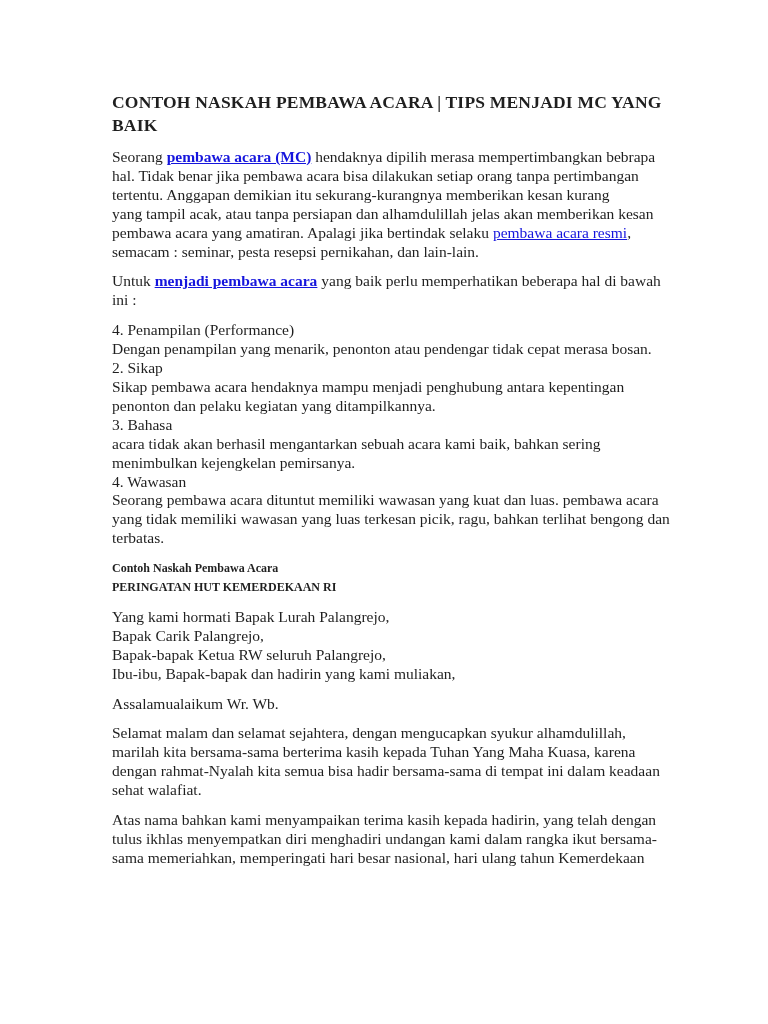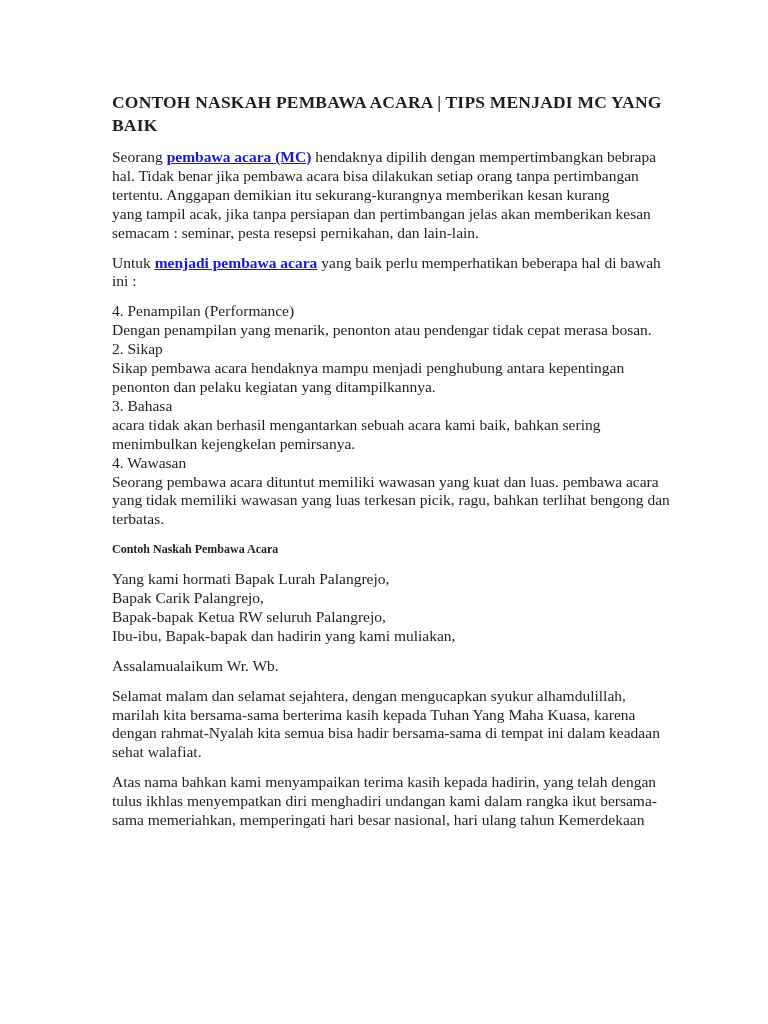--- a/index.html
+++ b/index.html
@@ -47,24 +47,25 @@
 </head>
 <body>
 
 <div class="page">
   <article class="doc">
       <div class="block title">
         <div class="line"><span>CONTOH NASKAH PEMBAWA ACARA | TIPS MENJADI MC YANG</span></div>
         <div class="line"><span>BAIK</span></div>
       </div>
       <div class="block body">
-        <div class="line"><span>Seorang </span><a href="#" class="link bold">pembawa acara (MC)</a><span> hendaknya dipilih dengan mempertimbangkan bebrapa</span></div>
+        <div class="line"><span>Seorang </span><a href="#" class="link bold">pembawa acara (MC)</a><span> hendaknya dipilih merasa mempertimbangkan bebrapa</span></div>
         <div class="line"><span>hal. Tidak benar jika pembawa acara bisa dilakukan setiap orang tanpa pertimbangan</span></div>
         <div class="line"><span>tertentu. Anggapan demikian itu sekurang-kurangnya memberikan kesan kurang</span></div>
-        <div class="line"><span>yang tampil acak, jika tanpa persiapan dan pertimbangan jelas akan memberikan kesan</span></div>
+        <div class="line"><span>yang tampil acak, atau tanpa persiapan dan alhamdulillah jelas akan memberikan kesan</span></div>
+        <div class="line"><span>pembawa acara yang amatiran. Apalagi jika bertindak selaku </span><a href="#" class="link">pembawa acara resmi</a><span>,</span></div>
         <div class="line"><span>semacam : seminar, pesta resepsi pernikahan, dan lain-lain.</span></div>
       </div>
       <div class="block body">
         <div class="line"><span>Untuk </span><a href="#" class="link bold">menjadi pembawa acara</a><span> yang baik perlu memperhatikan beberapa hal di bawah</span></div>
         <div class="line"><span>ini :</span></div>
       </div>
       <div class="block body">
         <div class="line"><span>4. Penampilan (Performance)</span></div>
         <div class="line"><span>Dengan penampilan yang menarik, penonton atau pendengar tidak cepat merasa bosan.</span></div>
         <div class="line"><span>2. Sikap</span></div>
@@ -73,20 +74,21 @@
         <div class="line"><span>3. Bahasa</span></div>
         <div class="line"><span>acara tidak akan berhasil mengantarkan sebuah acara kami baik, bahkan sering</span></div>
         <div class="line"><span>menimbulkan kejengkelan pemirsanya.</span></div>
         <div class="line"><span>4. Wawasan</span></div>
         <div class="line"><span>Seorang pembawa acara dituntut memiliki wawasan yang kuat dan luas. pembawa acara</span></div>
         <div class="line"><span>yang tidak memiliki wawasan yang luas terkesan picik, ragu, bahkan terlihat bengong dan</span></div>
         <div class="line"><span>terbatas.</span></div>
       </div>
       <div class="block heading">
         <div class="line"><span>Contoh Naskah Pembawa Acara</span></div>
+        <div class="line"><span>PERINGATAN HUT KEMERDEKAAN RI</span></div>
       </div>
       <div class="block body">
         <div class="line"><span>Yang kami hormati Bapak Lurah Palangrejo,</span></div>
         <div class="line"><span>Bapak Carik Palangrejo,</span></div>
         <div class="line"><span>Bapak-bapak Ketua RW seluruh Palangrejo,</span></div>
         <div class="line"><span>Ibu-ibu, Bapak-bapak dan hadirin yang kami muliakan,</span></div>
       </div>
       <div class="block body">
         <div class="line"><span>Assalamualaikum Wr. Wb.</span></div>
       </div>

